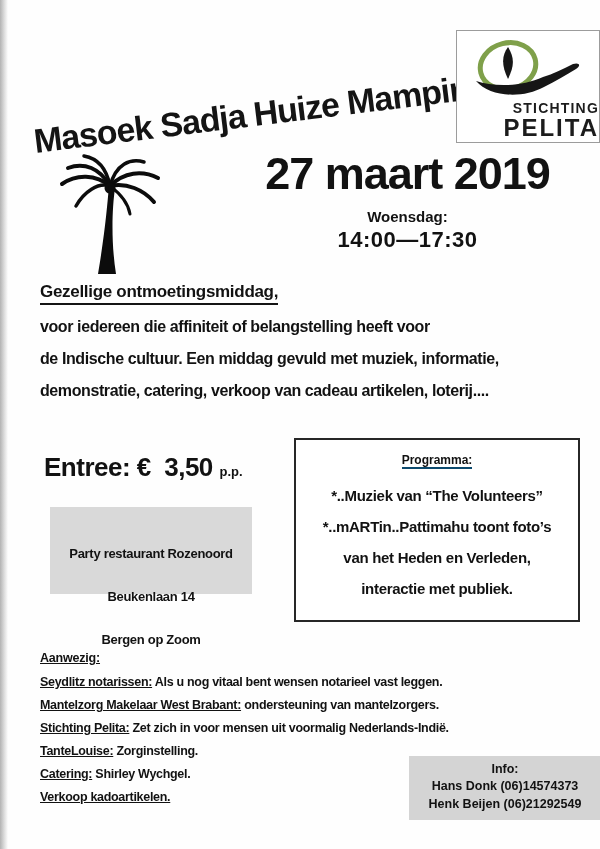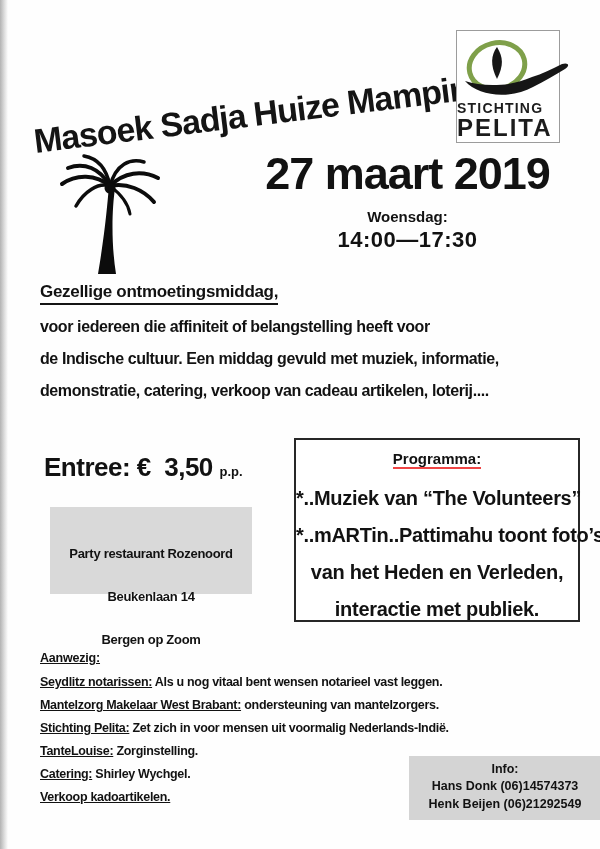--- a/index.html
+++ b/index.html
@@ -7,22 +7,22 @@
         font-family:"Liberation Sans",sans-serif;color:#121212;}
   .edge-strip{position:absolute;left:0;top:0;bottom:0;width:8px;
         background:linear-gradient(to right,#b3b3b3,#dedede 55%,rgba(255,255,255,0));}
 
   
   .title{position:absolute;left:34px;top:122px;font-size:34px;font-weight:bold;
         letter-spacing:-1px;white-space:nowrap;transform:rotate(-7deg);
         transform-origin:0 50%;color:#141414;}
 
   
-  .logo-box{position:absolute;left:456px;top:30px;width:104px;height:113px;
-        background:#fff;border:1px solid #9c9c9c;box-sizing:border-box;text-align:left;
+  .logo-box{position:absolute;left:456px;top:30px;width:144px;height:113px;
+        background:#fff;border:1px solid #9c9c9c;box-sizing:border-box;text-align:right;
         padding-top:4px;}
   .logo-art{display:block;margin:0 auto;}
   .logo-stichting{font-size:14px;font-weight:bold;letter-spacing:1.2px;line-height:15px;color:#1c1c1c;}
   .logo-pelita{font-size:24px;font-weight:bold;letter-spacing:2px;line-height:24px;color:#1c1c1c;}
 
   
   .date-block{position:absolute;left:240px;top:148px;width:335px;text-align:center;}
   .date-main{font-size:45px;font-weight:bold;letter-spacing:-1px;white-space:nowrap;}
   .weekday{font-size:15px;font-weight:bold;margin-top:8px;}
   .time{font-size:22px;font-weight:bold;margin-top:2px;letter-spacing:0.5px;}
@@ -43,24 +43,24 @@
 
   
   .venue-box{position:absolute;left:50px;top:507px;width:202px;height:87px;
         background:#d9d9d9;box-sizing:border-box;text-align:center;padding-top:11px;}
   .venue-line{font-size:13px;font-weight:bold;letter-spacing:-0.3px;margin-bottom:14px;margin-top:28px;}
 
   
   .prog-box{position:absolute;left:294px;top:438px;width:286px;height:184px;
         background:#fff;border:2px solid #272727;box-sizing:border-box;
         text-align:center;padding-top:10px;}
-  .prog-heading{display:inline-block;font-size:15px;font-weight:bold;
-        border-bottom:2px solid #ef4444;padding-bottom:0px;}
+  .prog-heading{display:inline-block;font-size:12px;font-weight:bold;
+        border-bottom:2px solid #0c4a6e;padding-bottom:0px;}
   .prog-lines{margin-top:18px;}
-  .prog-line{font-size:20px;font-weight:bold;letter-spacing:-0.3px;
+  .prog-line{font-size:15px;font-weight:bold;letter-spacing:-0.3px;
         margin-bottom:14px;white-space:nowrap;}
 
   
   .aanwezig{position:absolute;left:40px;top:651px;width:470px;}
   .aanw-heading{font-size:12.5px;font-weight:bold;text-decoration:underline;
         margin-bottom:10px;letter-spacing:-0.2px;}
   .aanw-row{font-size:12.5px;font-weight:bold;letter-spacing:-0.3px;
         margin-bottom:9px;white-space:nowrap;}
   .aanw-label{text-decoration:underline;}
 

